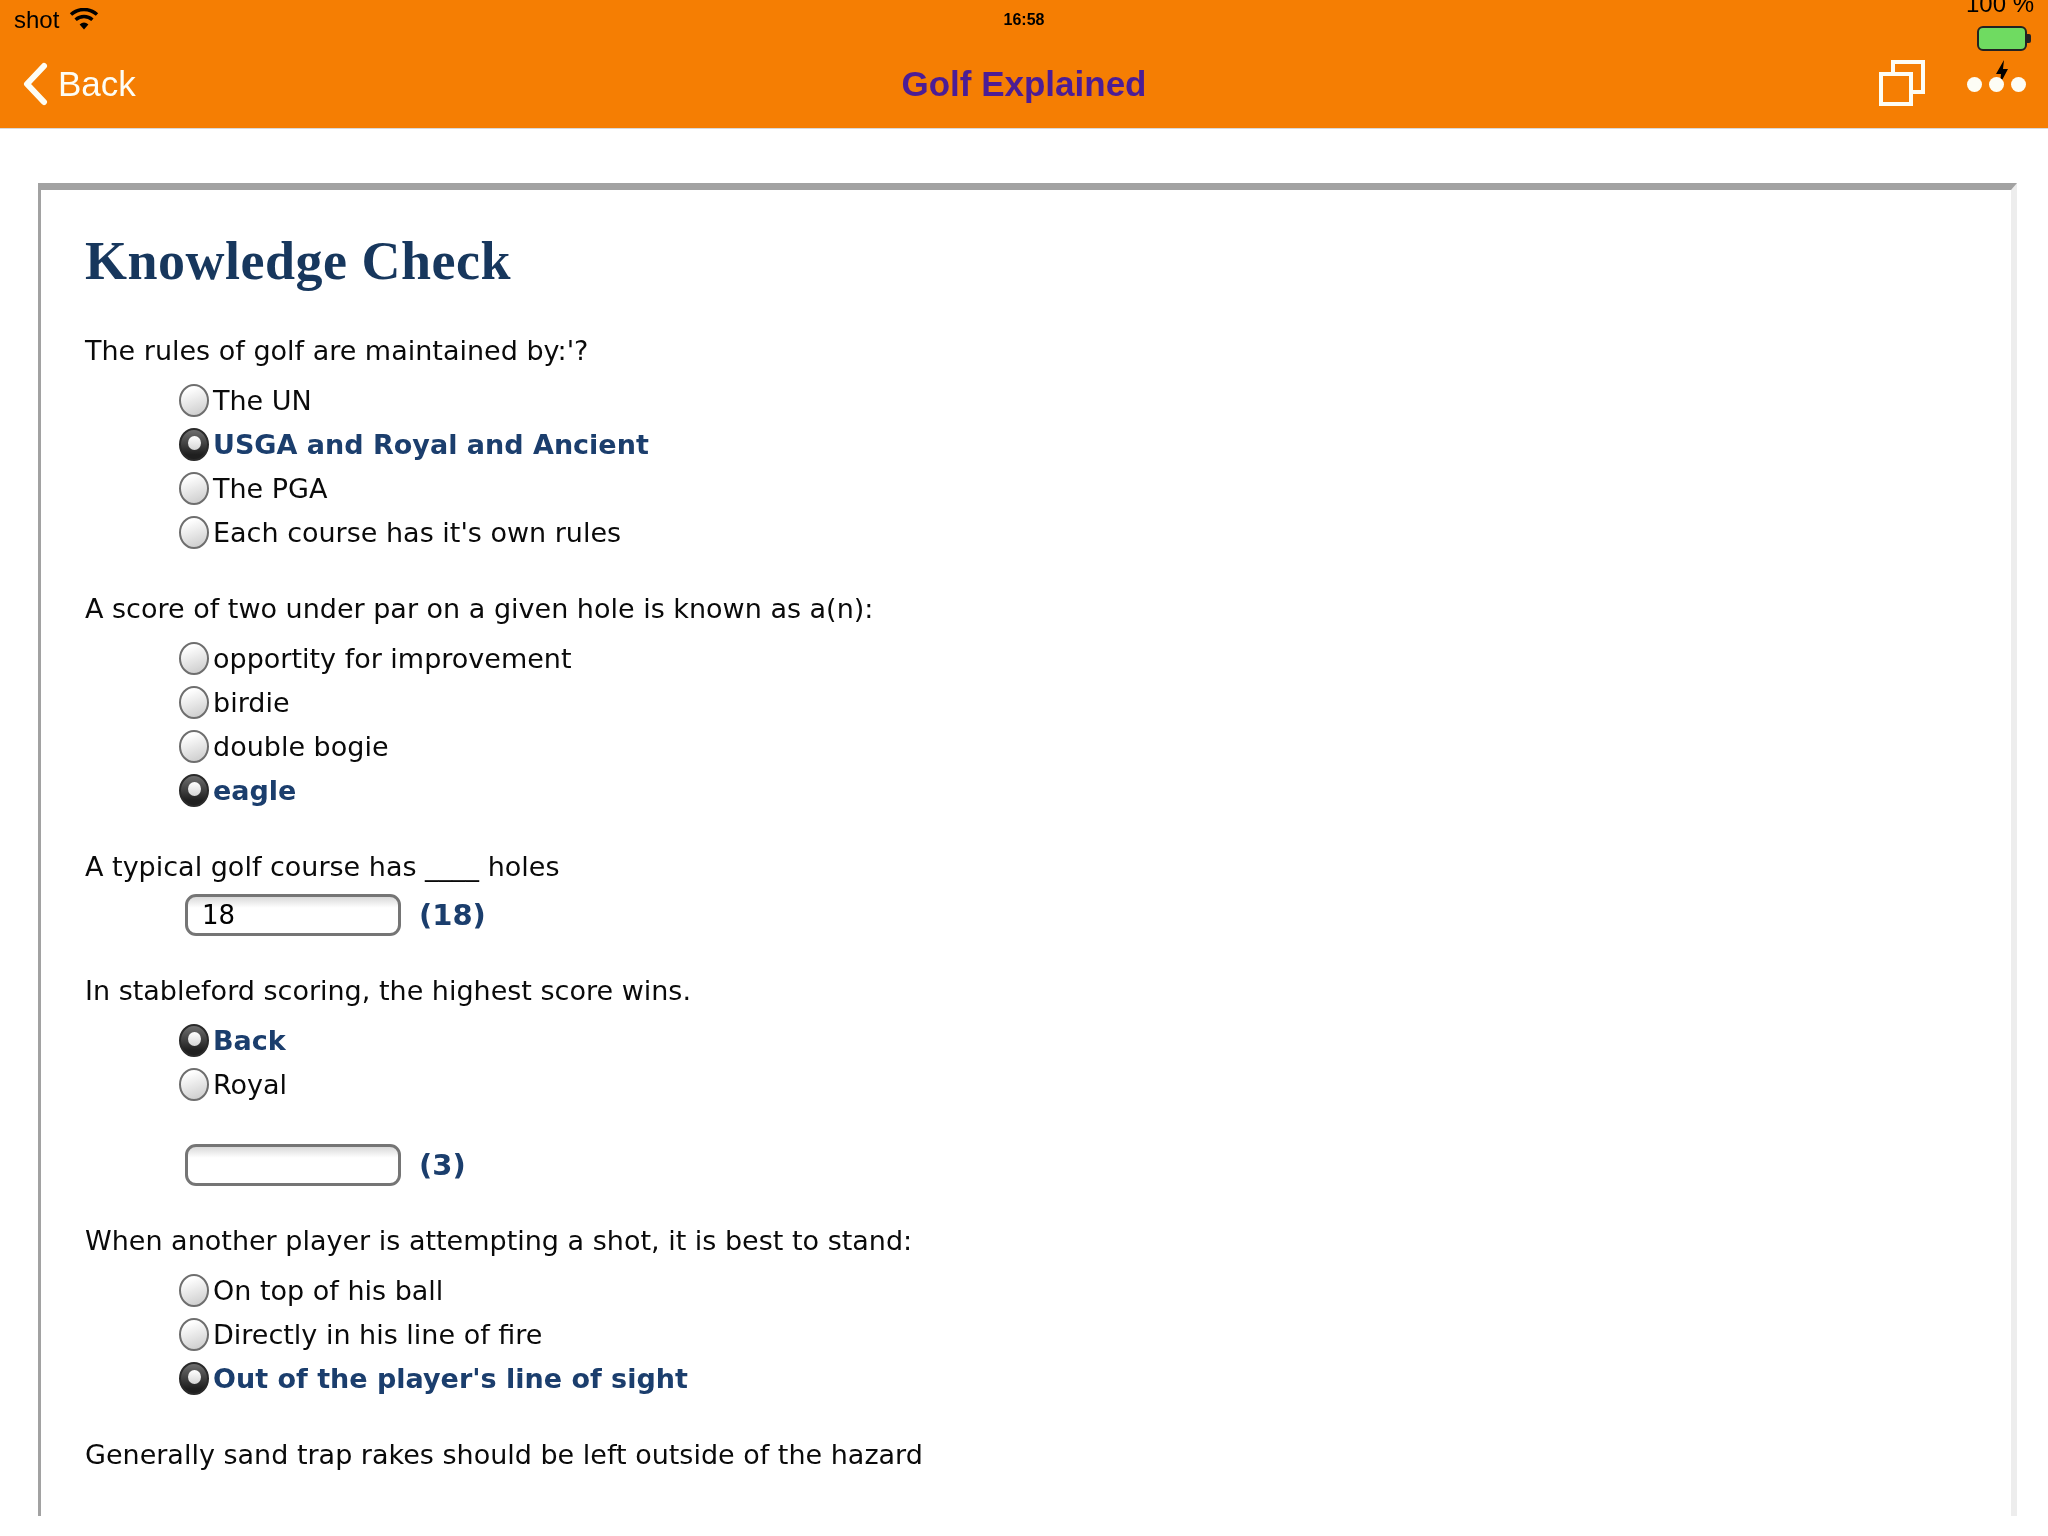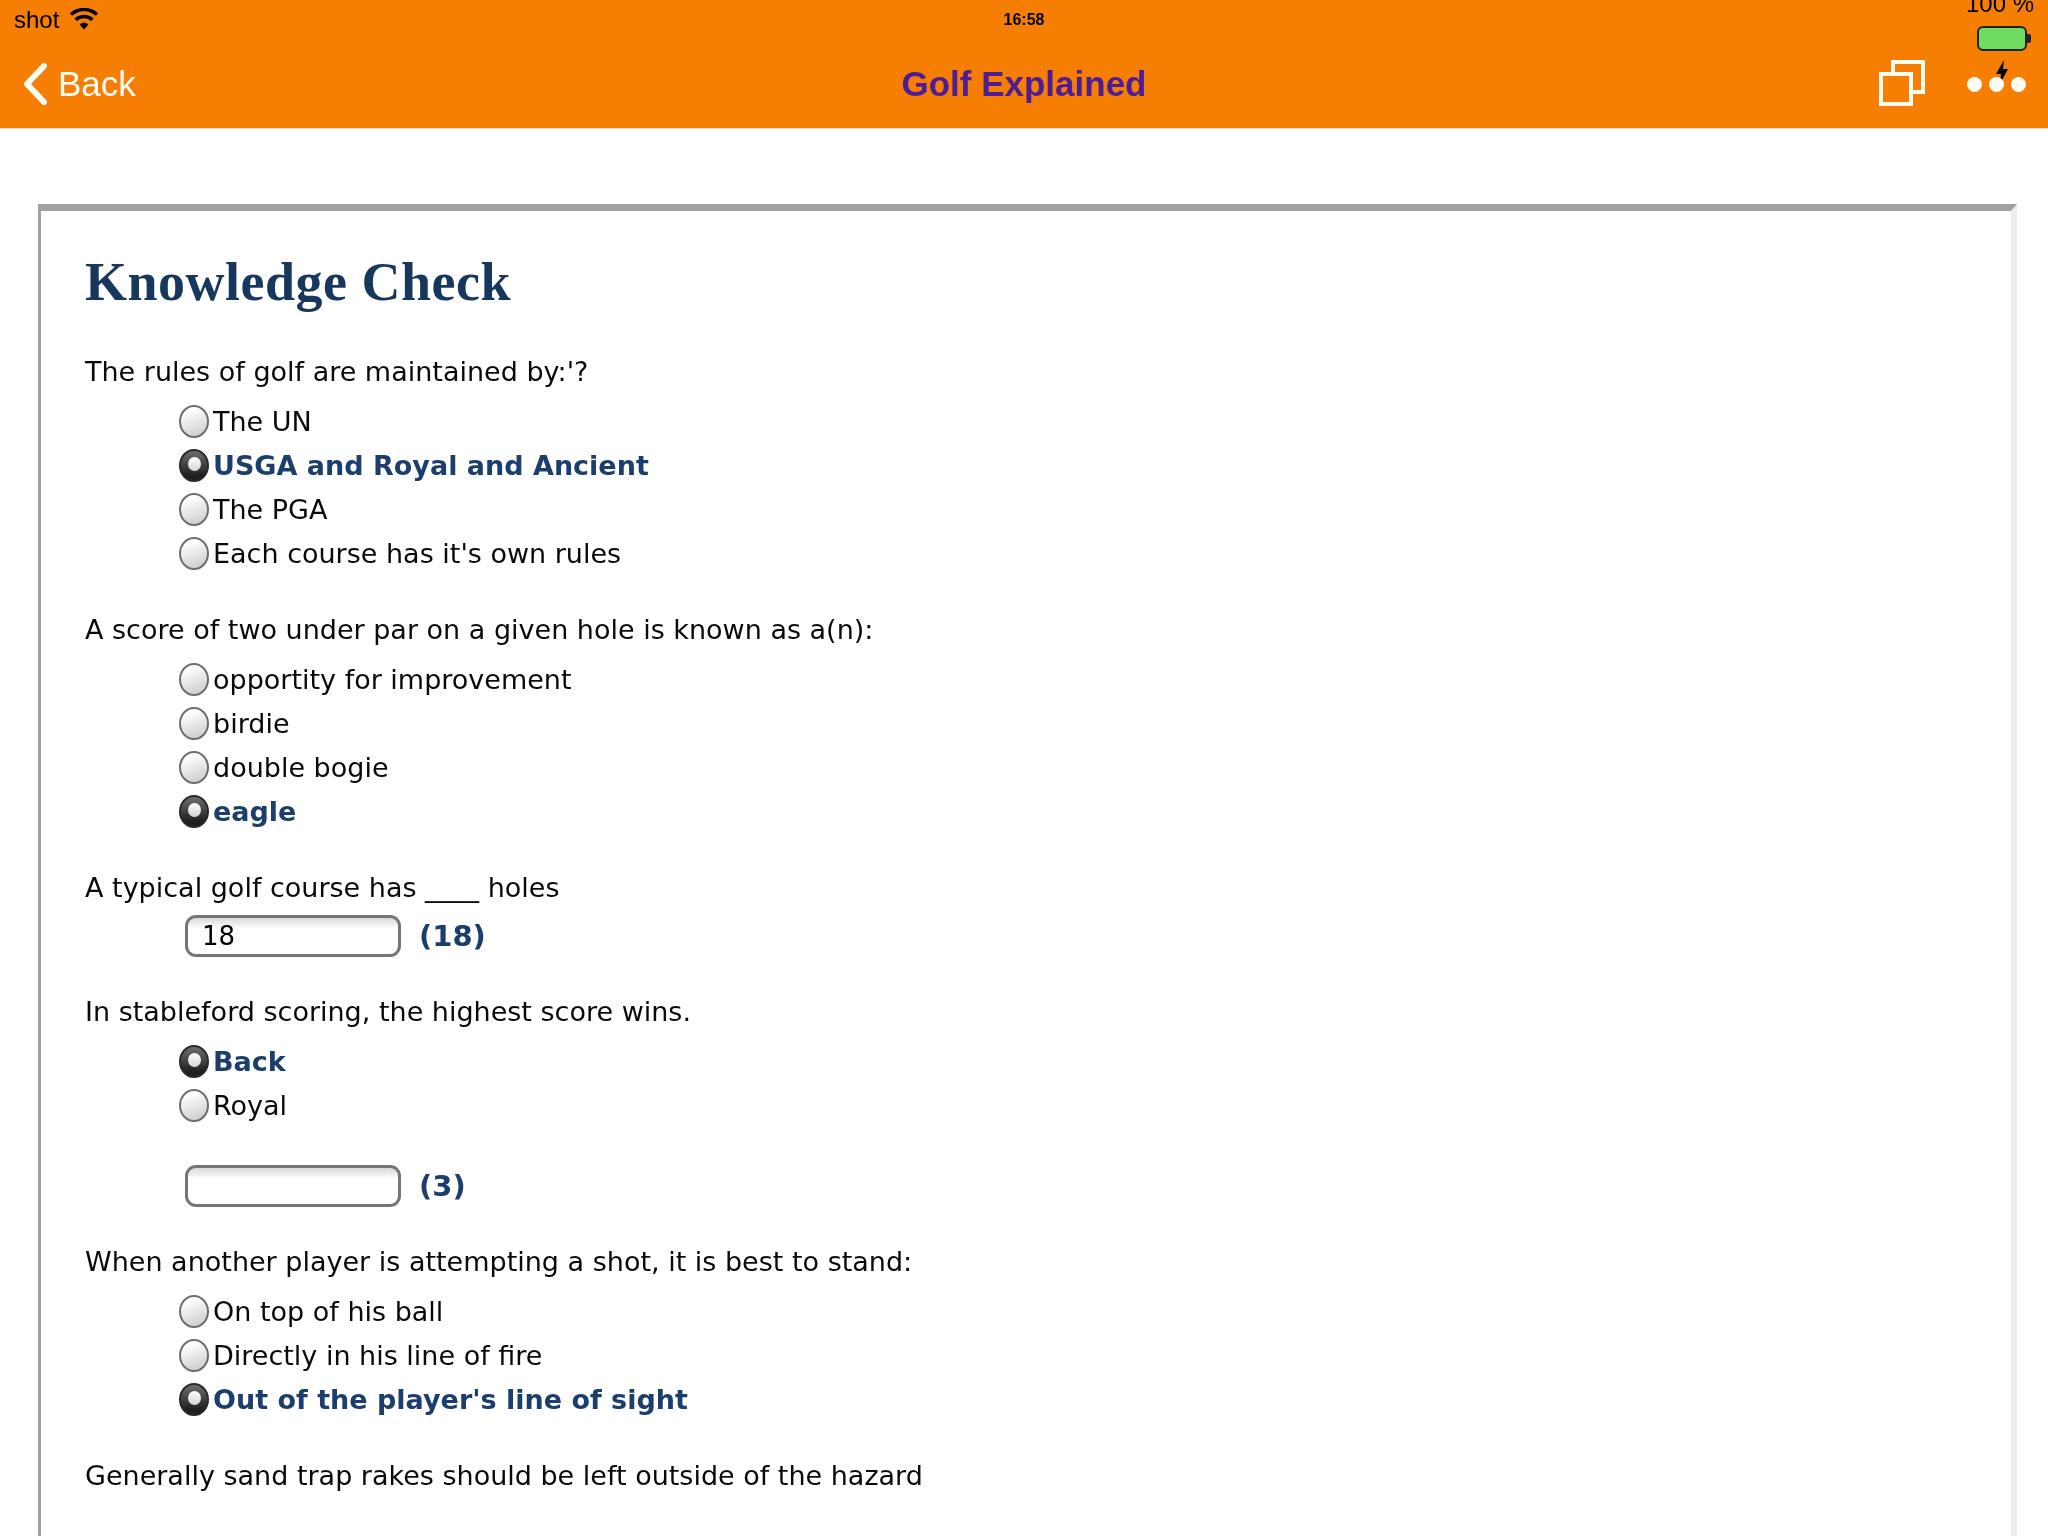--- a/index.html
+++ b/index.html
@@ -56,21 +56,21 @@
     border:4px solid #fdfdf5;
   }
   .pages-front{
     position:absolute;left:2px;top:14px;width:34px;height:34px;
     border:4px solid #fdfdf5;background:var(--orange);
   }
   .more-icon{display:flex;gap:7px;align-items:center;}
   .more-icon i{width:15px;height:15px;border-radius:50%;background:#fdfdf5;}
 
   
-  .frame-wrap{padding-top:76px;}
+  .frame-wrap{padding-top:55px;}
   .content-frame{
     margin-left:38px;width:1979px;height:1333px;background:#fff;
     border-top:7px solid #a2a2a2;border-left:3px solid #a2a2a2;
     border-right:6px solid #ededed;
     padding:40px 30px 0 44px;overflow:hidden;
   }
   h1.kc-heading{
     font-family:"Liberation Serif","DejaVu Serif",serif;
     color:var(--heading-navy);font-size:54px;font-weight:bold;
     margin:0 0 42px 0;letter-spacing:0.5px;

